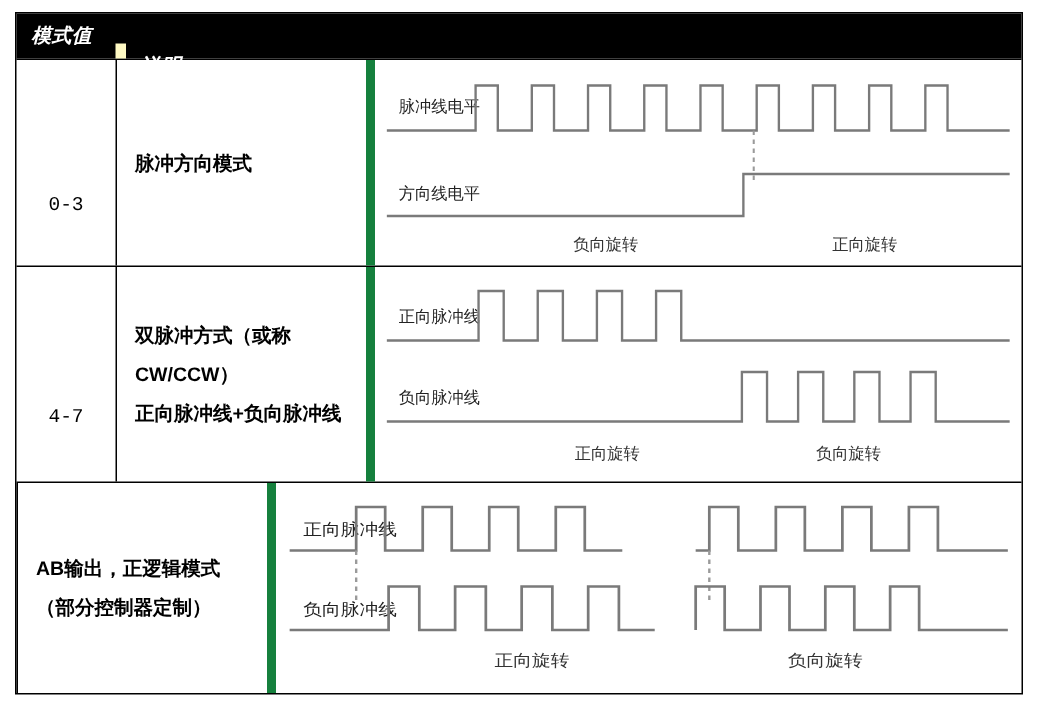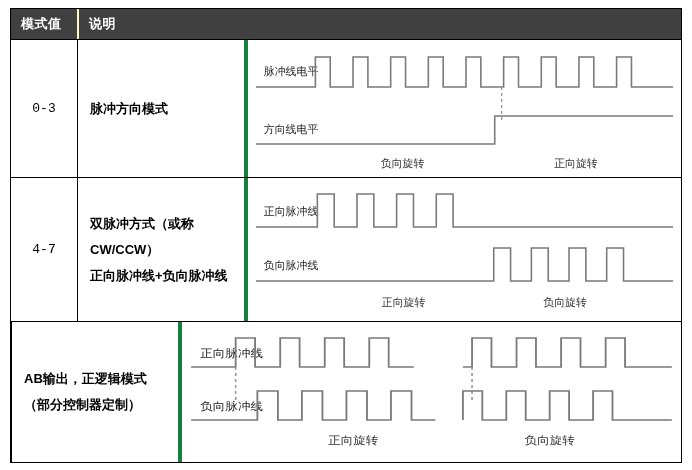--- a/index.html
+++ b/index.html
@@ -25,57 +25,59 @@
     box-sizing: border-box;
     display: flex;
     flex-direction: column;
   }
   .row {
     display: flex;
     box-sizing: border-box;
   }
   .row.head {
     height: 30px;
-    background: #404040;
+    background: #000000;
+    font-style: italic;
   }
   .row.body {
     border-top: 1px solid #000000;
   }
   .row.r1 { height: 138px; }
   .row.r2 { height: 144px; }
   .row.r3 { height: 141px; }
 
   .cell {
     box-sizing: border-box;
     position: relative;
   }
   .c1 { width: 66px; }
   .c2 { width: 167px; border-left: 1px solid #000000; }
-  .c3 { flex: 1; border-left: 4px solid #15803d; }
-
-  .row.head .c2, .row.head .c3 { border-left: 2px solid #fef9c3; }
+  .c3 { flex: 1; border-left: 6px solid #15803d; }
+
+  .row.head .c2, .row.head .c3 { border-left: 7px solid #fef9c3; margin-top: 20px; }
 
   .head-text {
     color: #ffffff;
     font-size: 13px;
     font-weight: bold;
     line-height: 30px;
     padding-left: 10px;
     white-space: nowrap;
     letter-spacing: 0.5px;
   }
 
   .mode-val {
     font-size: 13px;
     color: #000000;
     display: flex;
     align-items: center;
     justify-content: center;
     height: 100%;
     font-family: "Liberation Mono", "DejaVu Sans Mono", monospace;
+    margin-top: 28px;
   }
 
   .desc {
     font-size: 13px;
     color: #000000;
     padding: 0 10px 0 12px;
     height: 100%;
     display: flex;
     flex-direction: column;
     justify-content: center;

